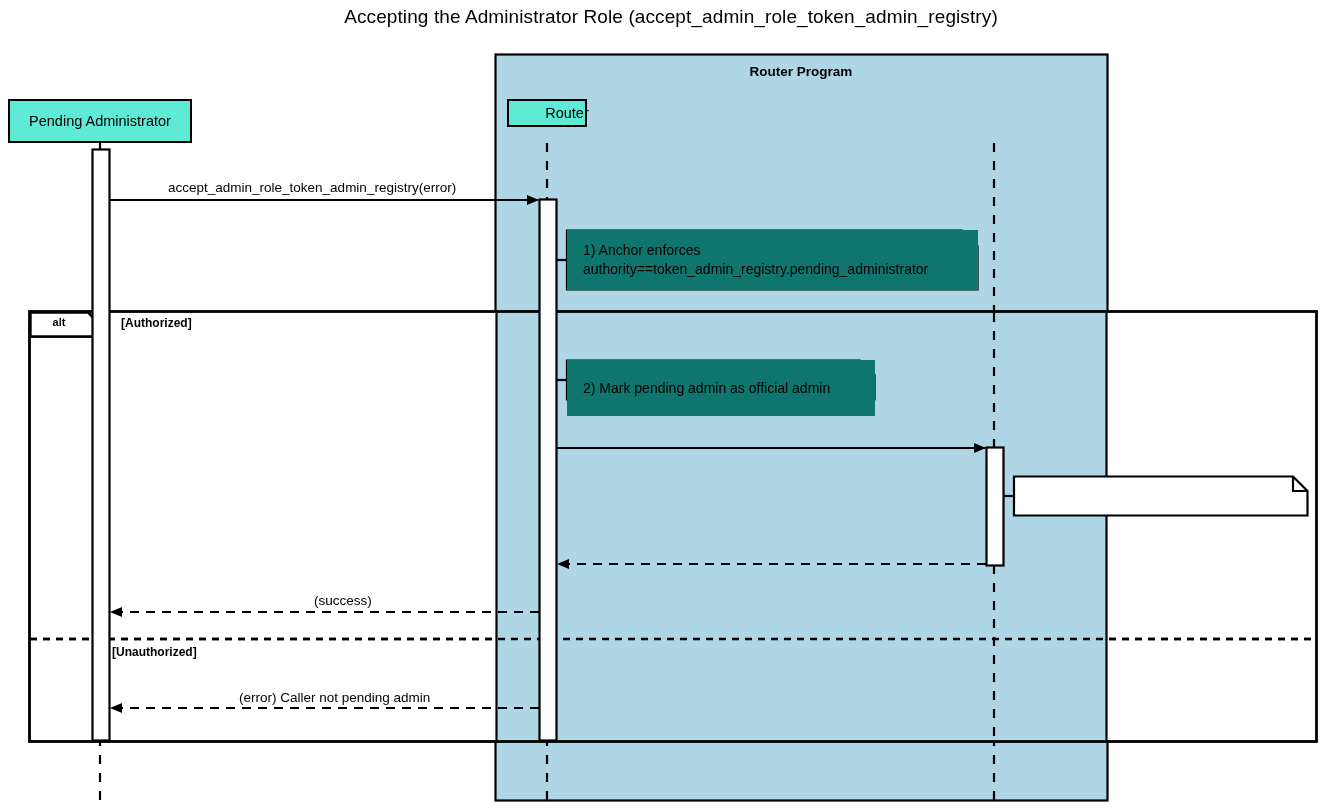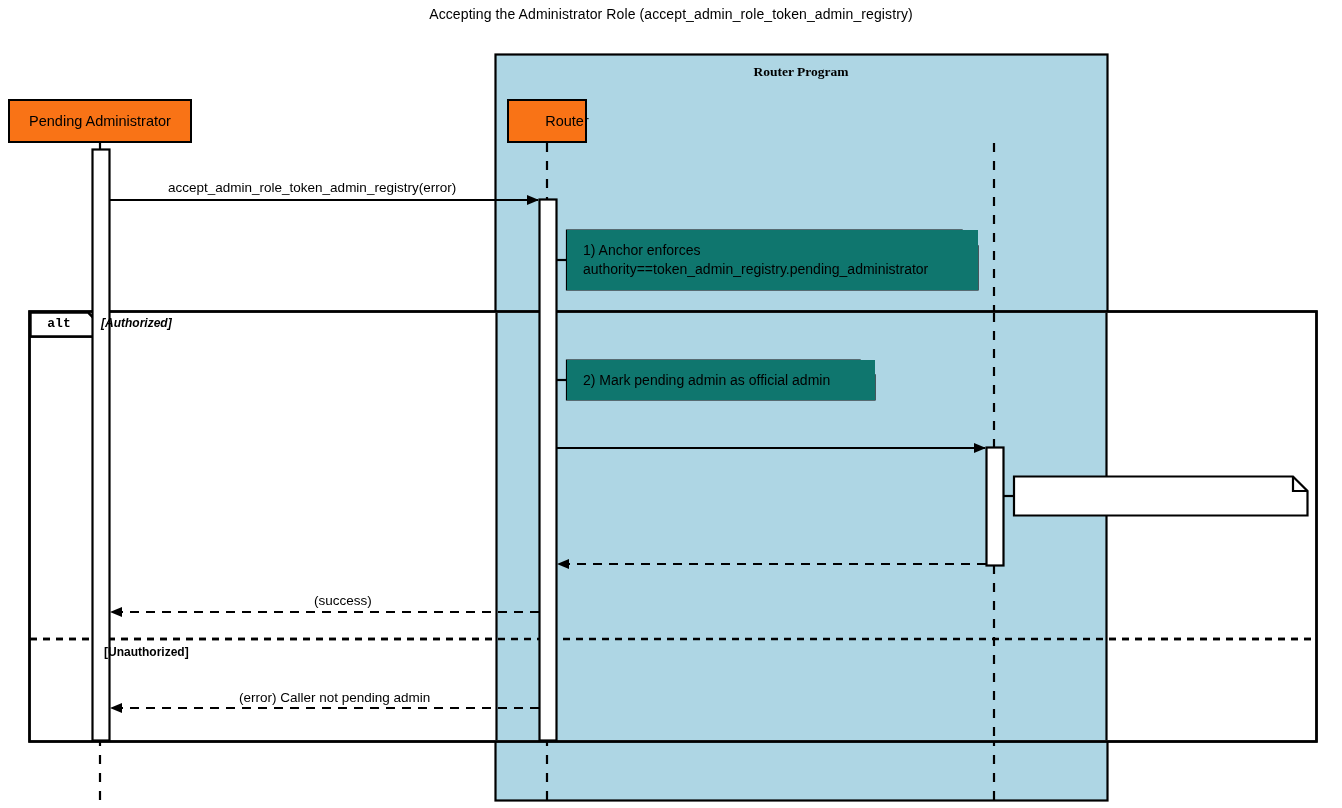--- a/index.html
+++ b/index.html
@@ -1,36 +1,36 @@
 <!DOCTYPE html>
 <html><head>
 <meta charset="utf-8">
 <style>
   html,body{margin:0;padding:0;background:#ffffff;}
   body{width:1342px;height:808px;position:relative;overflow:hidden;
        font-family:"Liberation Sans","DejaVu Sans",sans-serif;color:#000;}
   .canvas{position:absolute;inset:0;}
   svg.diagram{position:absolute;left:0;top:0;width:1342px;height:808px;}
   .ttl{position:absolute;left:0;top:6px;width:1342px;text-align:center;
-       font-size:14px;letter-spacing:.1px;}
+       font-size:19px;letter-spacing:.1px;}
   
-  .pbox{position:absolute;background:#f97316;border:2.5px solid #000;
+  .pbox{position:absolute;background:#5eead4;border:2.5px solid #000;
         display:flex;align-items:center;justify-content:center;
         font-size:14.5px;box-sizing:border-box;}
   
-  .glabel{position:absolute;font-size:13.5px;font-weight:bold;text-align:center;font-family:Liberation Serif, serif;}
+  .glabel{position:absolute;font-size:13.5px;font-weight:bold;text-align:center;}
   
   .note{position:absolute;background:#0f766e;box-sizing:border-box;
         font-size:14px;line-height:19px;}
   .note .nt{position:absolute;left:16px;top:50%;transform:translateY(-50%);
             white-space:pre;}
   
   .mlab{position:absolute;font-size:13.5px;white-space:nowrap;}
   
-  .altword{position:absolute;font-size:13px;font-weight:bold;font-family:Liberation Mono, monospace;}
+  .altword{position:absolute;font-size:11px;font-weight:bold;}
   .cond{position:absolute;font-size:12px;font-weight:bold;white-space:nowrap;}
 </style>
 </head>
 <body>
 
 <div class="canvas">
 
   <div class="ttl">Accepting the Administrator Role (accept_admin_role_token_admin_registry)</div>
 
   <svg class="diagram" viewBox="0 0 1342 808" xmlns="http://www.w3.org/2000/svg">
@@ -117,42 +117,42 @@
 
       <path d="M1014,476.5 L1293,476.5 L1307.5,491 L1307.5,515.5 L1014,515.5 Z" fill="#ffffff" stroke="#000" stroke-width="2.2"></path>
       <path d="M1293,476.5 L1293,491 L1307.5,491" fill="none" stroke="#000" stroke-width="2.2"></path>
     </g>
   </svg>
 
   <div class="pbox" style="left:8px;top:99px;width:184px;height:44px;">
     <span>Pending Administrator</span>
   </div>
 
-  <div class="pbox" style="left:507px;top:99px;width:80px;height:44px;padding-left:40px;">
+  <div class="pbox" style="left:507px;top:99px;width:80px;height:28px;padding-left:40px;">
     <span>Router</span>
   </div>
 
 
   <div class="glabel" style="left:495px;top:64px;width:612px;">Router Program</div>
 
   <div class="note" style="left:567px;top:230px;width:411px;height:60px;">
     <span class="nt">1) Anchor enforces
 authority==token_admin_registry.pending_administrator</span>
   </div>
 
-  <div class="note" style="left:567px;top:360px;width:308px;height:40px;">
+  <div class="note" style="left:567px;top:360px;width:308px;height:56px;">
     <span class="nt">2) Mark pending admin as official admin</span>
   </div>
 
 
   <div class="mlab" style="left:168px;top:180px;">accept_admin_role_token_admin_registry(error)</div>
 
   <div class="mlab" style="left:290px;top:593px;margin-left:24px;">(success)</div>
 
   <div class="mlab" style="left:219px;top:690px;margin-left:20px;">(error) Caller not pending admin</div>
 
   <div class="altword" style="left:30px;top:316px;width:58px;text-align:center;">alt</div>
 
-  <div class="cond" style="left:101px;top:316px;font-style:italic;">[Authorized]</div>
+  <div class="cond" style="left:121px;top:316px;">[Authorized]</div>
 
-  <div class="cond" style="left:104px;top:645px;">[Unauthorized]</div>
+  <div class="cond" style="left:112px;top:645px;">[Unauthorized]</div>
 
 </div>
 
 </body></html>

